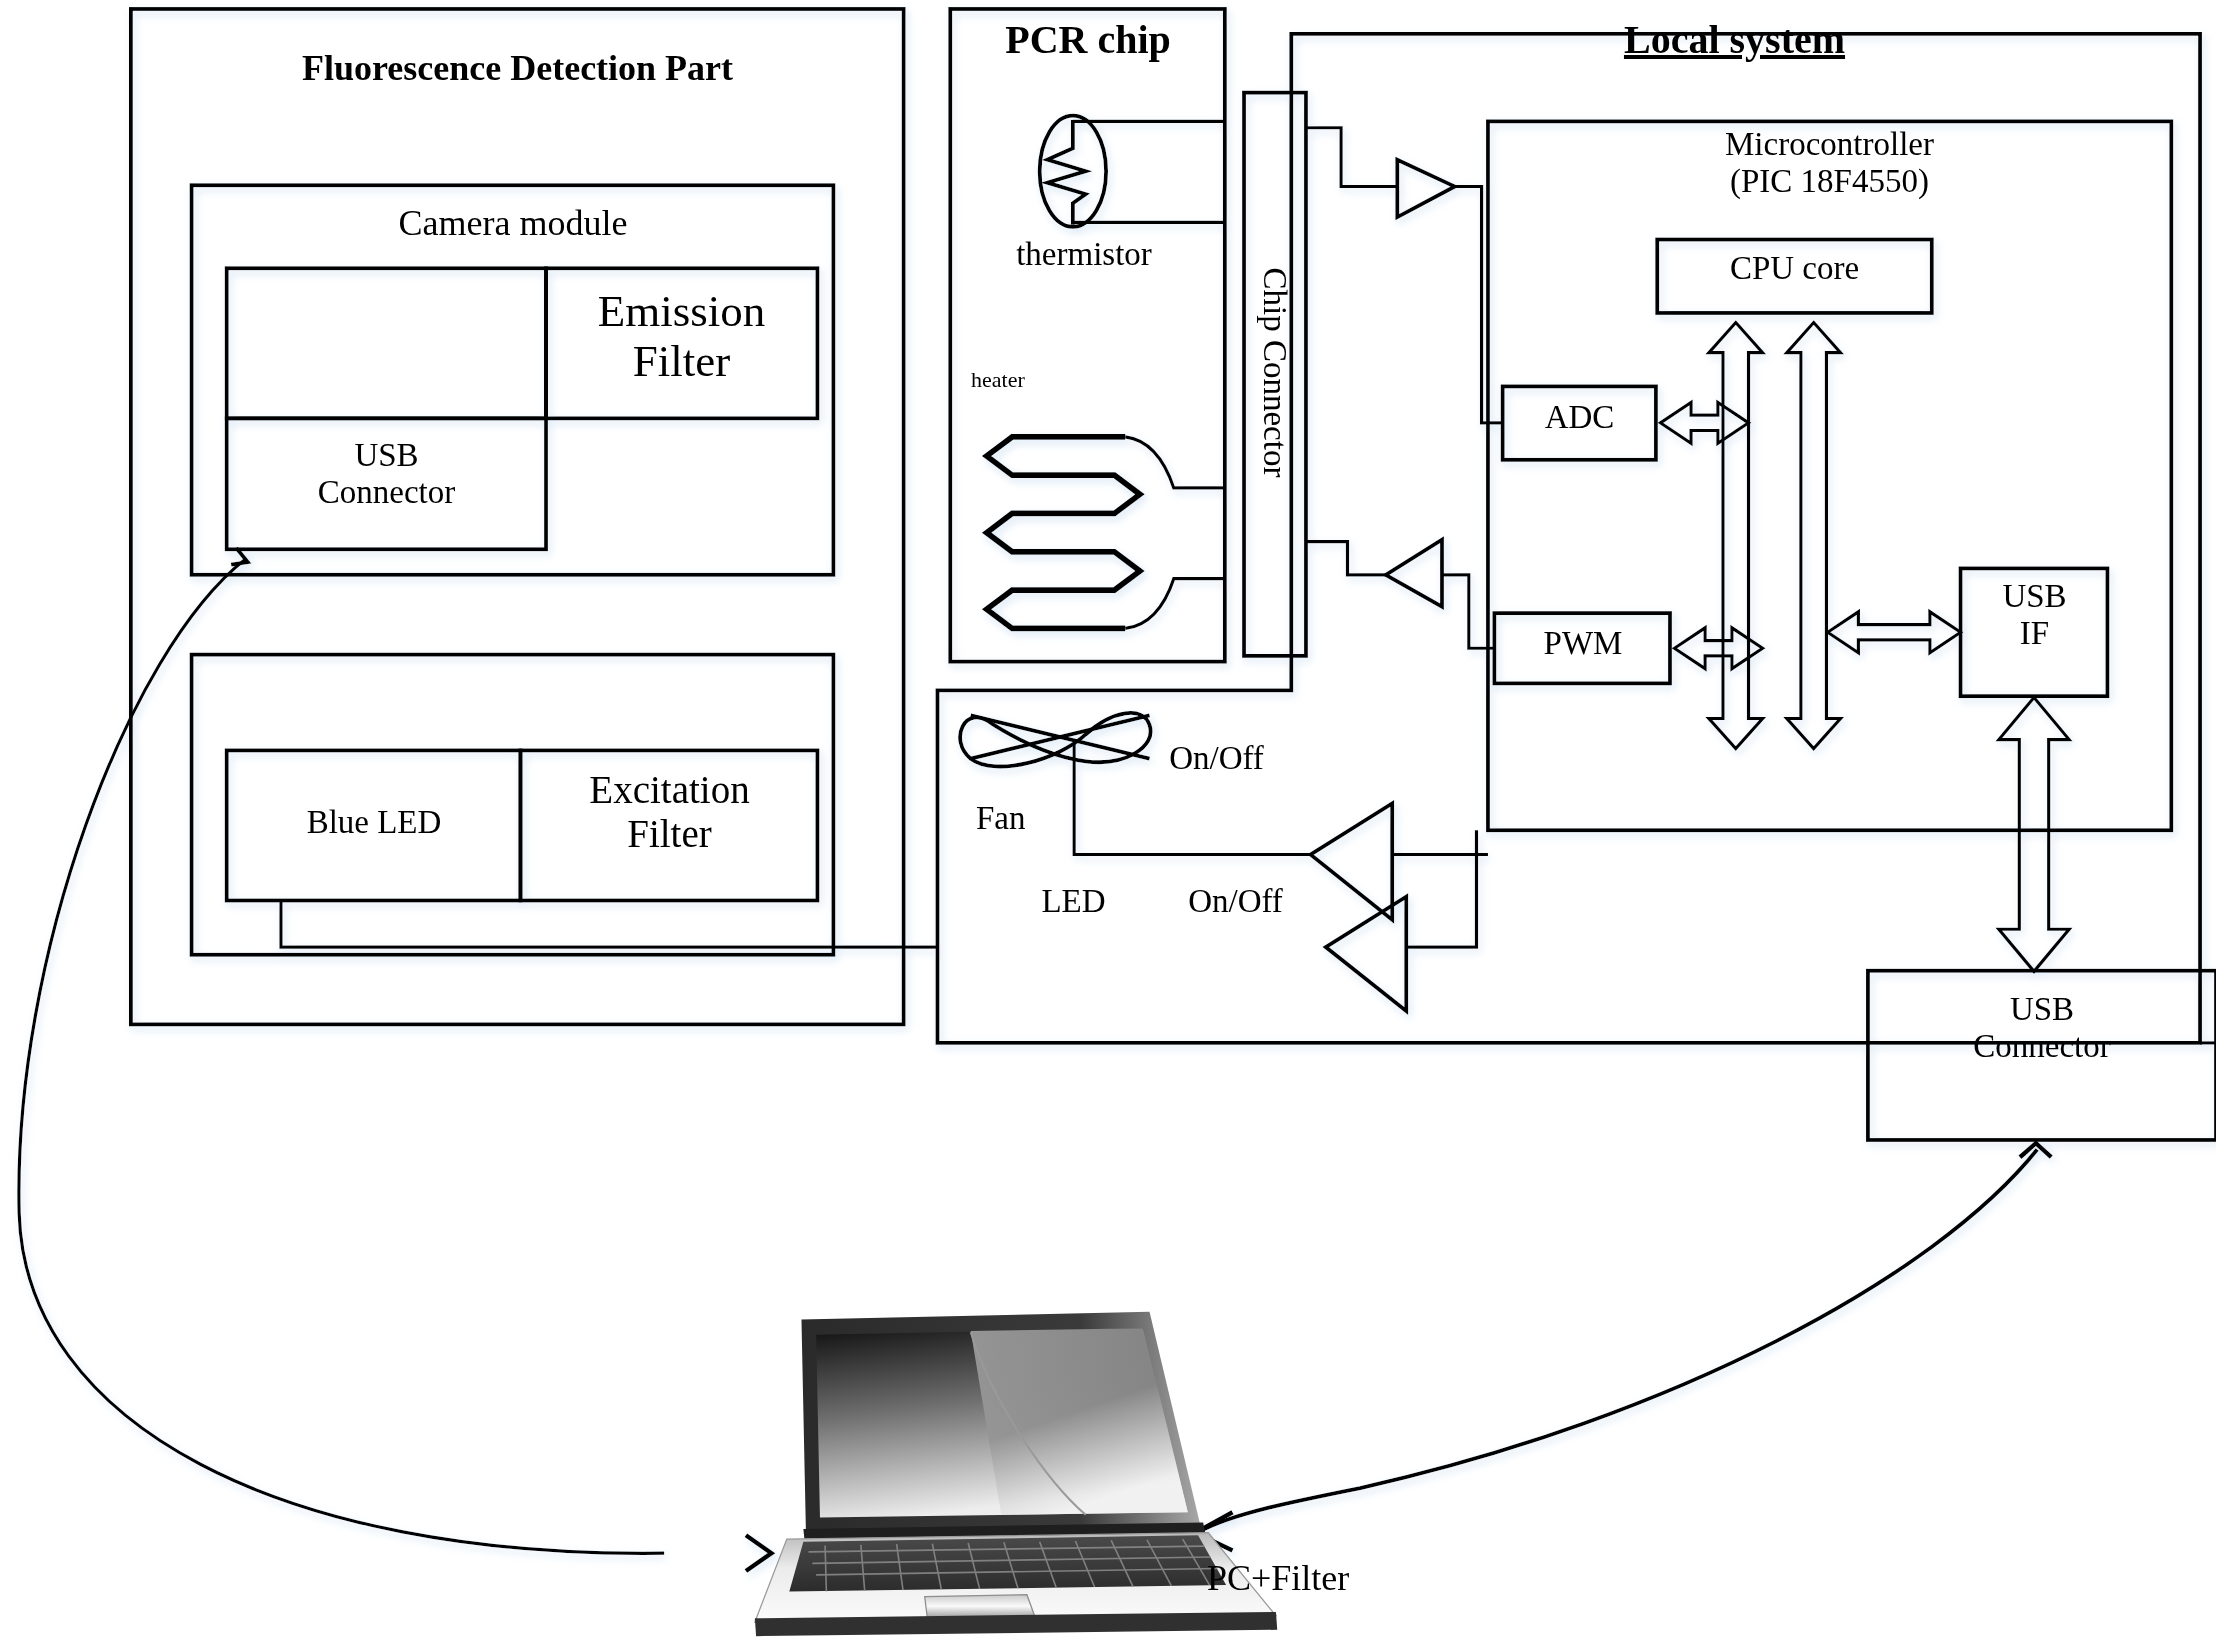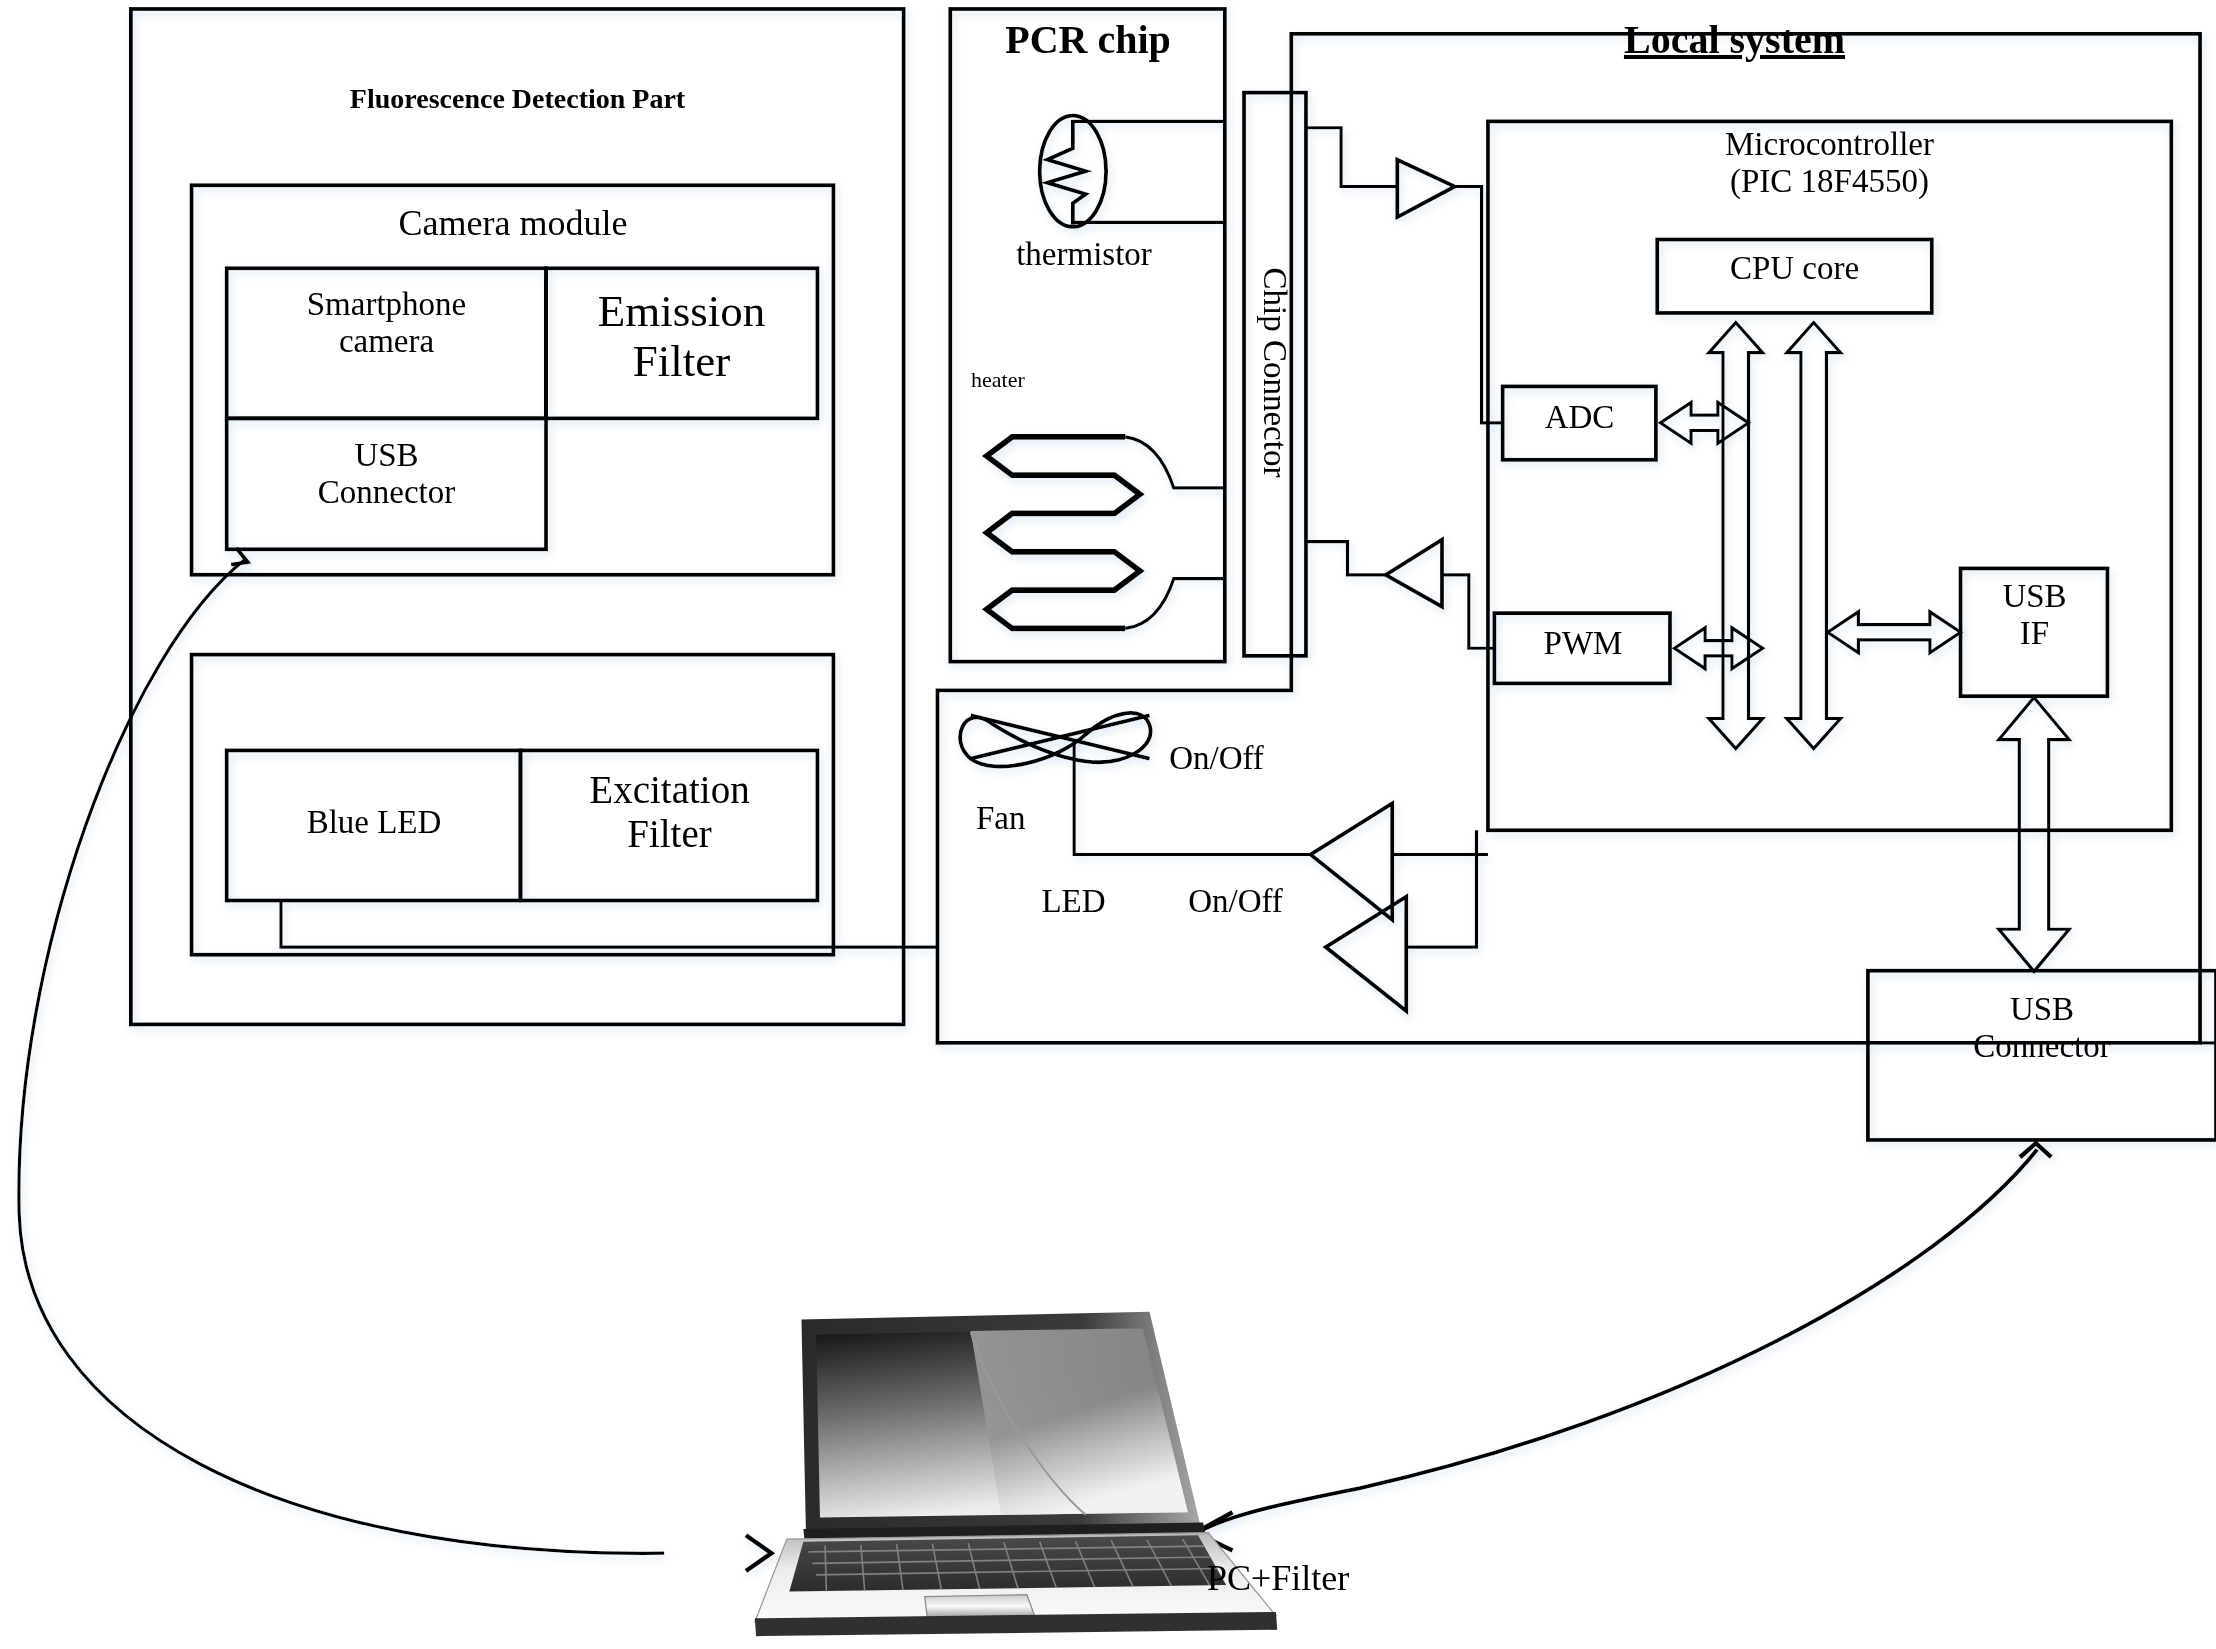--- a/index.html
+++ b/index.html
@@ -169,26 +169,24 @@
           <path d="M 1796 2411 L 1834 2483"></path>
         <path d="M 1852 2410 L 1894 2482"></path>
       </g>
 
       <polygon points="1448,2500 1608,2497 1620,2530 1452,2533" fill="url(#padGrad)" stroke="#8e8e8e" stroke-width="2"></polygon>
 
       <polygon points="1182,2534 1998,2524 2000,2552 1184,2562" fill="#303030"></polygon>
     </g>
   </svg>
 
-  <div class="lbl bold" style="left:131px;top:48px;width:773px;font-size:28px;margin-top:35px;">Fluorescence Detection Part</div>
+  <div class="lbl bold" style="left:131px;top:48px;width:773px;font-size:36px;">Fluorescence Detection Part</div>
 
   <div class="lbl serif" style="left:192px;top:203px;width:642px;font-size:36px;">Camera module</div>
 
-  <div class="lbl serif" style="left:227px;top:286px;width:319px;font-size:33px;">Smartphone
-camera</div>
 
   <div class="lbl serif" style="left:546px;top:286px;width:271px;font-size:45px;">Emission
 Filter</div>
 
   <div class="lbl serif" style="left:227px;top:437px;width:319px;font-size:33px;">USB
 Connector</div>
 
 
   <div class="lbl serif" style="left:227px;top:804px;width:294px;font-size:33px;">Blue LED</div>
 

